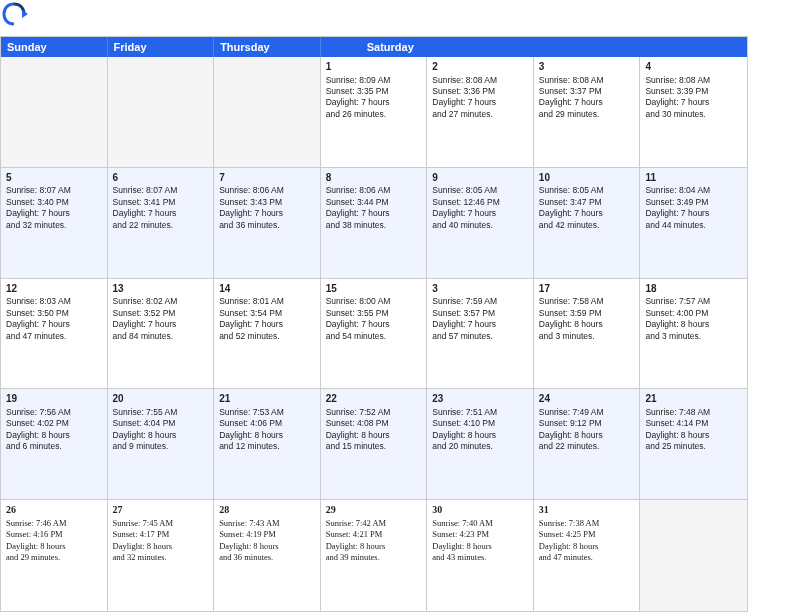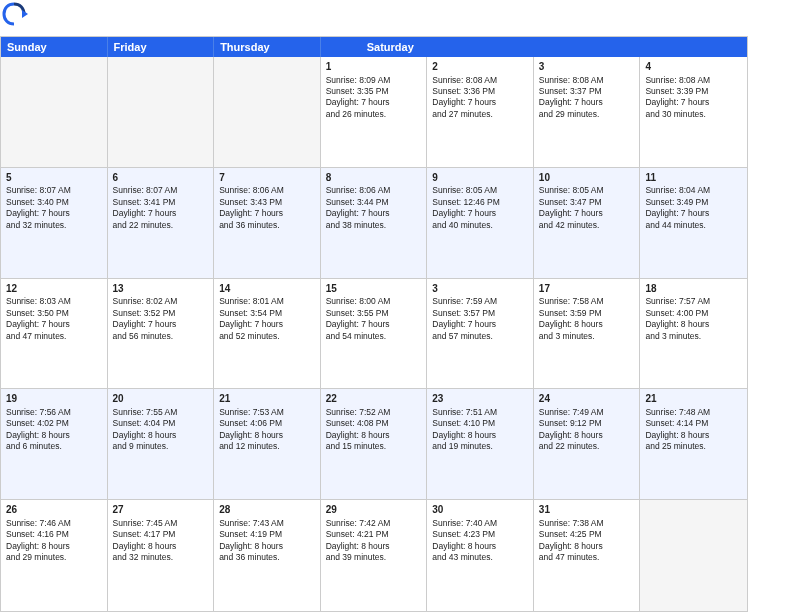--- a/index.html
+++ b/index.html
@@ -81,21 +81,21 @@
     .calendar-body {
       flex: 1;
       display: grid;
       grid-template-rows: repeat(5, 1fr);
     }
     .calendar-row {
       display: grid;
       grid-template-columns: repeat(7, 1fr);
       border-bottom: 1px solid #ccc;
     }
-    .calendar-row:last-child { border-bottom: none; }
+    .calendar-row:last-child { border-bottom: none; font-family: Liberation Serif, serif; }
     .calendar-cell {
       border-right: 1px solid #ccc;
       padding: 3px 5px;
       font-size: 8.5px;
       color: #222;
       line-height: 1.35;
       vertical-align: top;
     }
     .calendar-cell:last-child { border-right: none; }
     .cell-empty {
@@ -230,21 +230,21 @@
             <div>Sunrise: 8:03 AM</div>
             <div>Sunset: 3:50 PM</div>
             <div>Daylight: 7 hours</div>
             <div>and 47 minutes.</div>
           </div>
           <div class="calendar-cell">
             <div class="cell-number">13</div>
             <div>Sunrise: 8:02 AM</div>
             <div>Sunset: 3:52 PM</div>
             <div>Daylight: 7 hours</div>
-            <div>and 56 minutes.</div>
+            <div>and 84 minutes.</div>
           </div>
           <div class="calendar-cell">
             <div class="cell-number">14</div>
             <div>Sunrise: 8:01 AM</div>
             <div>Sunset: 3:54 PM</div>
             <div>Daylight: 7 hours</div>
             <div>and 52 minutes.</div>
           </div>
           <div class="calendar-cell">
             <div class="cell-number">15</div>
@@ -302,21 +302,21 @@
             <div>Sunrise: 7:52 AM</div>
             <div>Sunset: 4:08 PM</div>
             <div>Daylight: 8 hours</div>
             <div>and 15 minutes.</div>
           </div>
           <div class="calendar-cell">
             <div class="cell-number">23</div>
             <div>Sunrise: 7:51 AM</div>
             <div>Sunset: 4:10 PM</div>
             <div>Daylight: 8 hours</div>
-            <div>and 19 minutes.</div>
+            <div>and 20 minutes.</div>
           </div>
           <div class="calendar-cell">
             <div class="cell-number">24</div>
             <div>Sunrise: 7:49 AM</div>
             <div>Sunset: 9:12 PM</div>
             <div>Daylight: 8 hours</div>
             <div>and 22 minutes.</div>
           </div>
           <div class="calendar-cell">
             <div class="cell-number">21</div>

